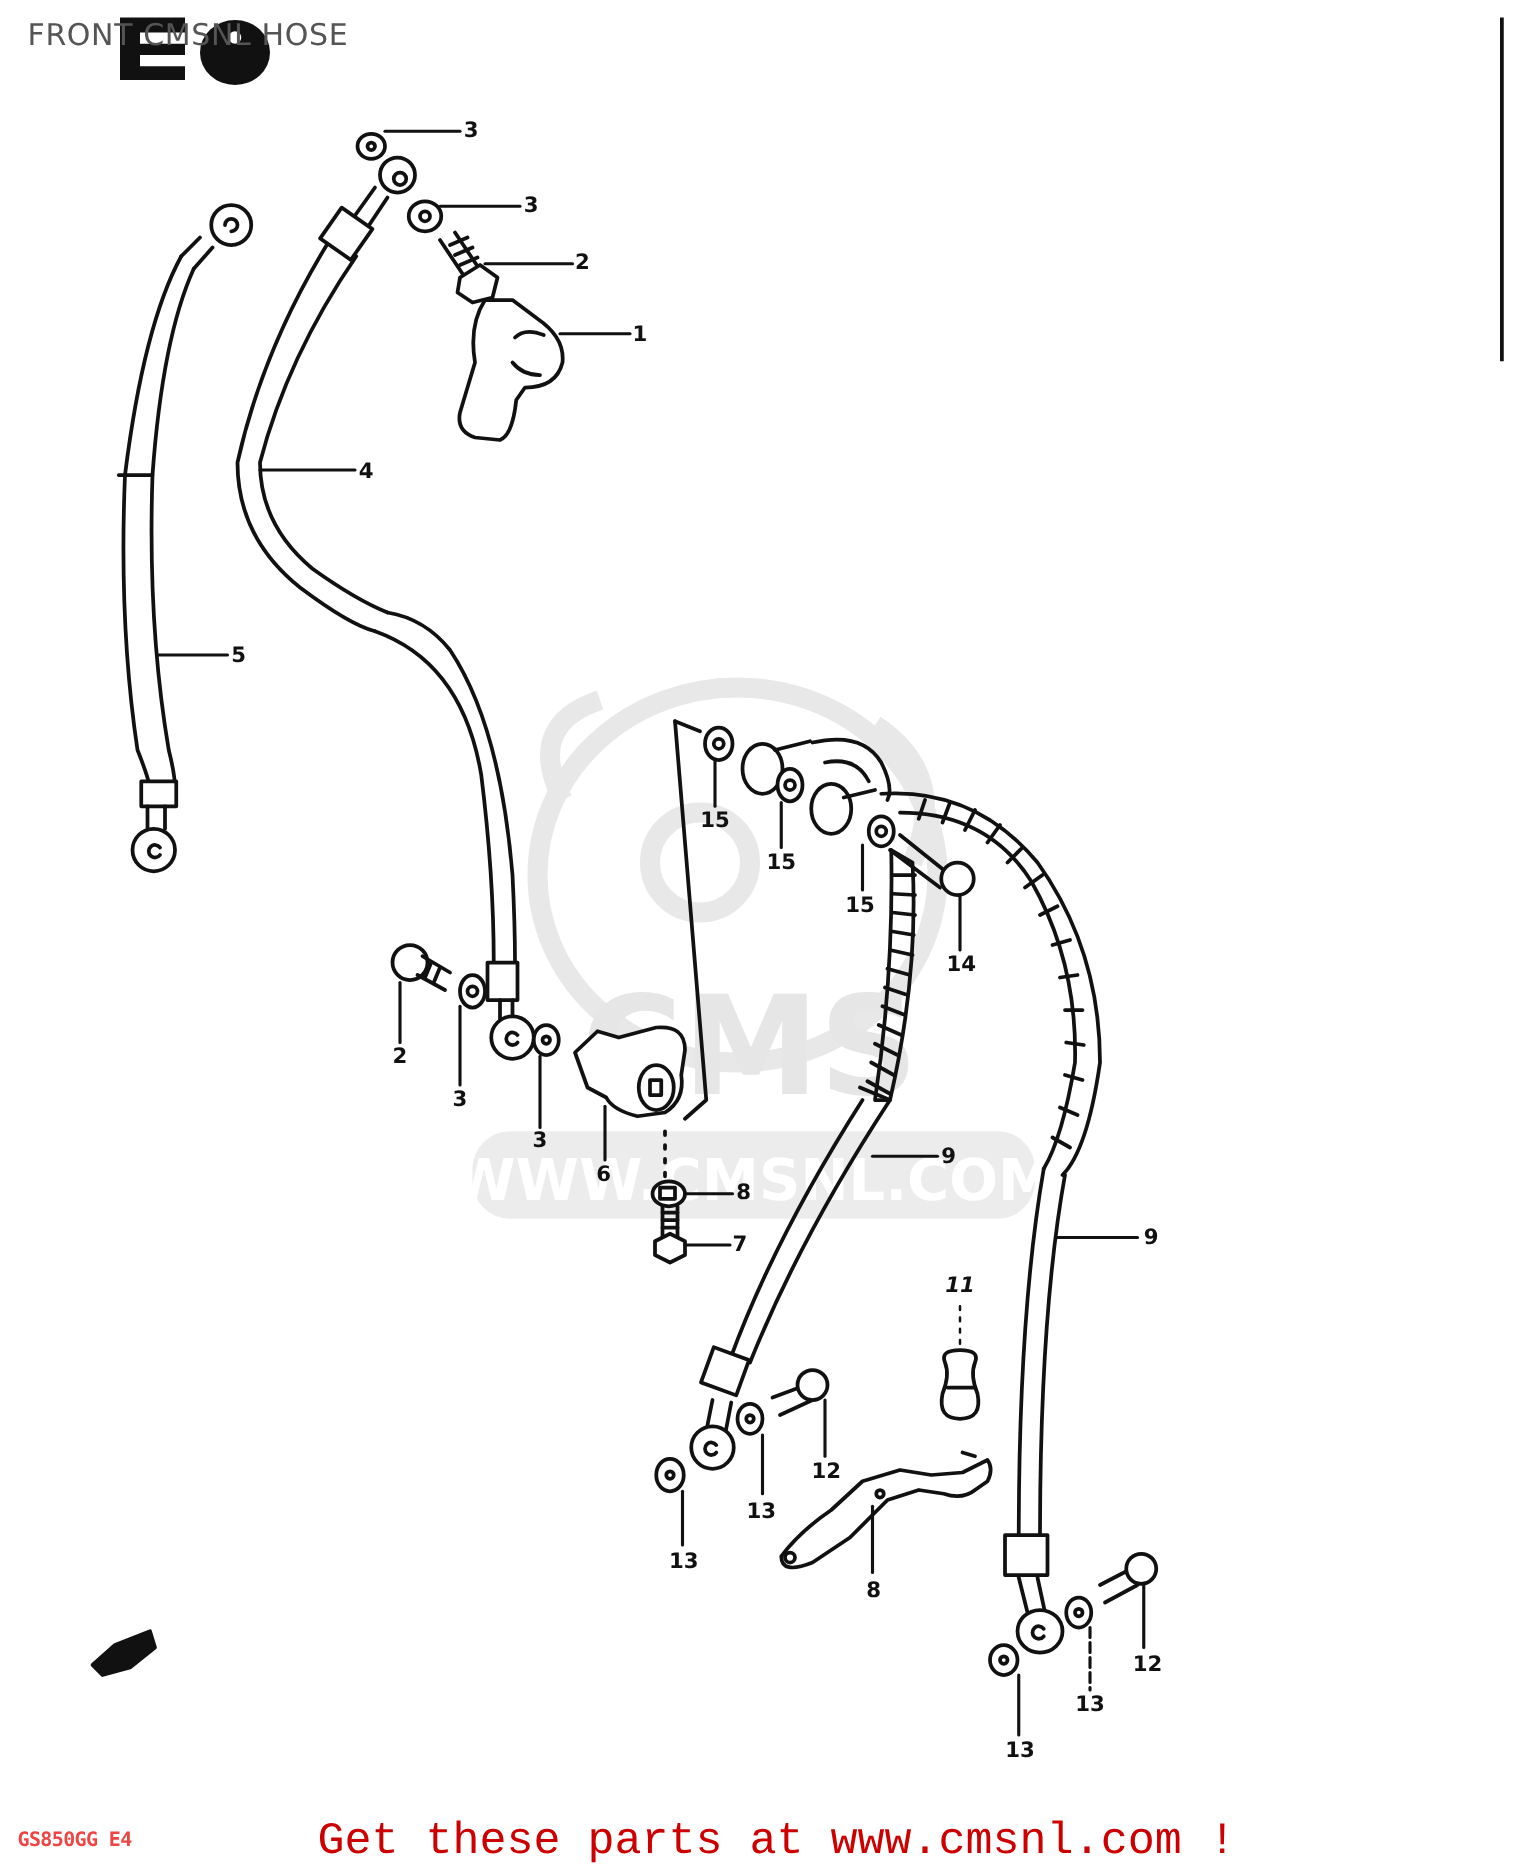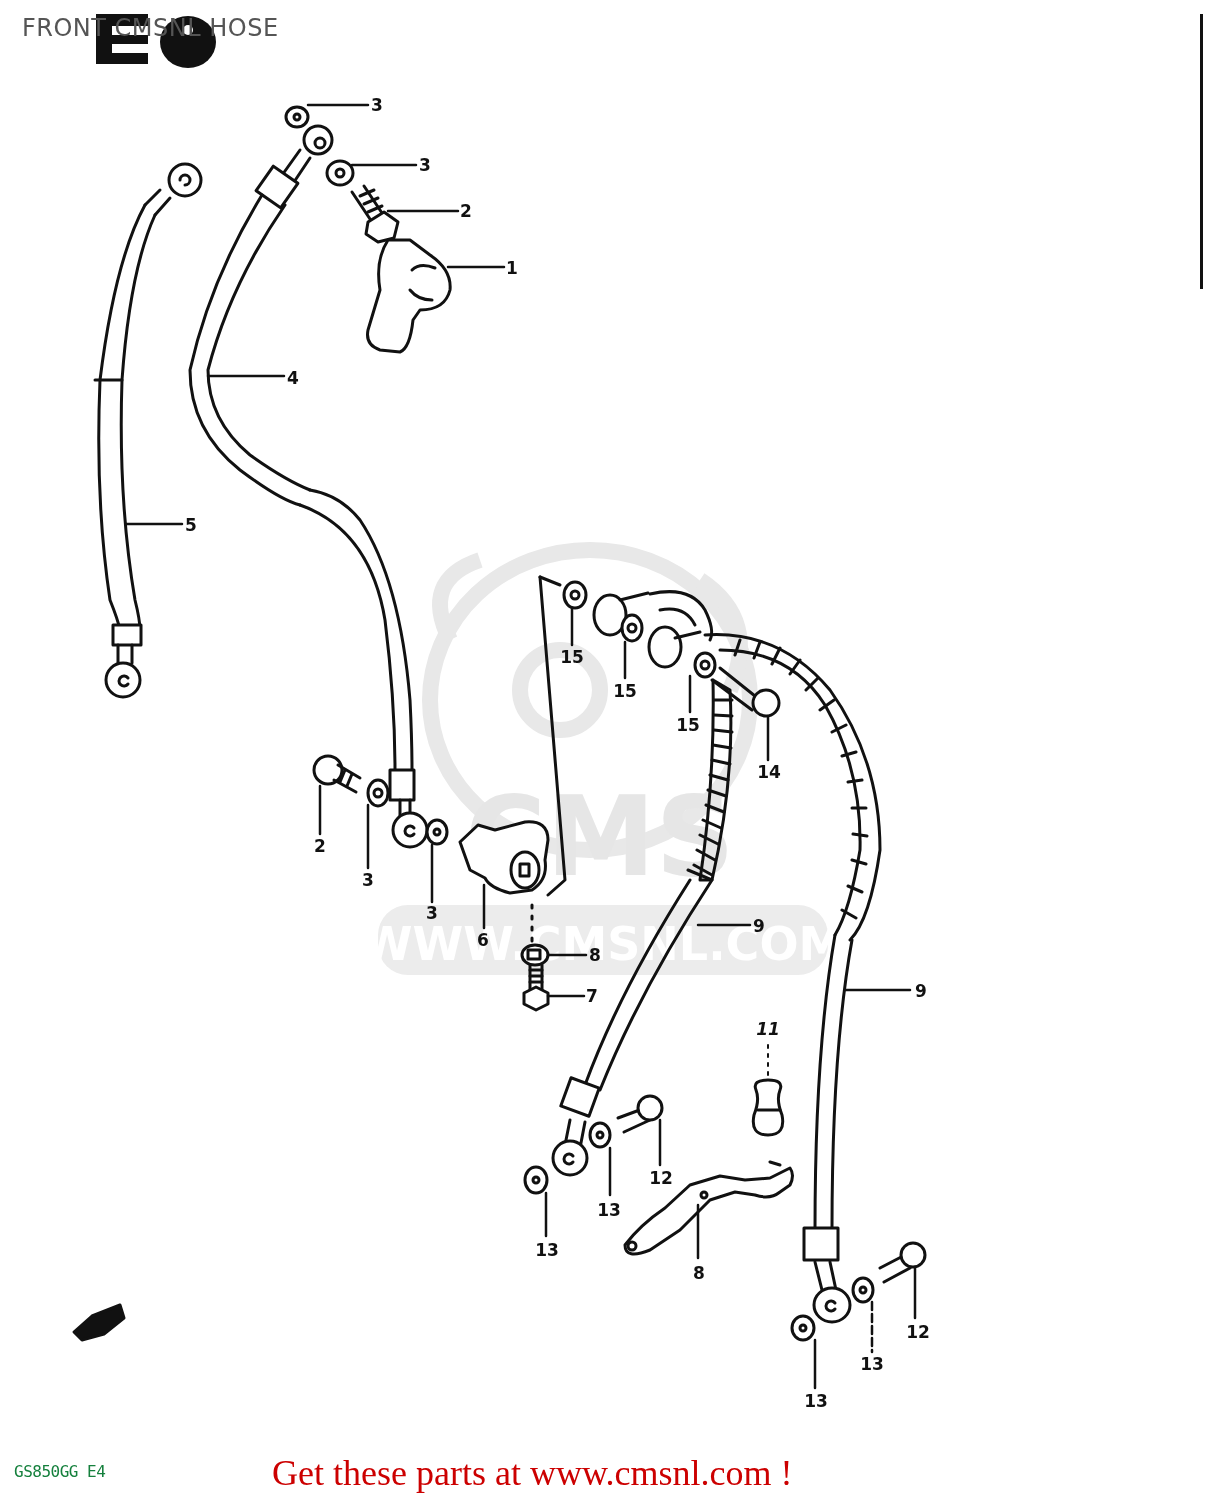--- a/index.html
+++ b/index.html
@@ -2,22 +2,22 @@
 <html><head>
 <meta charset="utf-8">
 <style>
   html, body { margin: 0; padding: 0; background: #ffffff; }
   body { width: 1222px; height: 1500px; position: relative; overflow: hidden; font-family: "DejaVu Sans", sans-serif; }
   .title { position: absolute; left: 22px; top: 14px; font-size: 24px; color: #555555; letter-spacing: 0.5px; z-index: 5; font-family: "DejaVu Sans", sans-serif; }
   .section-badge { position: absolute; left: 96px; top: 12px; z-index: 2; }
   .diagram { position: absolute; left: 0; top: 0; width: 1222px; height: 1500px; z-index: 3; }
   .watermark { position: absolute; left: 0; top: 0; width: 1222px; height: 1500px; z-index: 1; }
   .callout { position: absolute; font-family: "DejaVu Sans", sans-serif; font-weight: bold; font-size: 17px; color: #111; z-index: 6; transform: translate(-50%, -50%); line-height: 1; }
-  .model-code { position: absolute; left: 14px; top: 1462px; font-family: "DejaVu Sans Mono", monospace; font-weight: normal; font-size: 16px; color: #15803d; z-index: 6; letter-spacing: -0.5px; }
-  .promo { position: absolute; left: 272px; top: 1452px; font-family: Liberation Serif, serif; font-size: 36px; color: #cc0000; z-index: 6; text-decoration: none; }
+  .model-code { position: absolute; left: 14px; top: 1462px; font-family: "DejaVu Sans Mono", monospace; font-weight: bold; font-size: 16px; color: #ef4444; z-index: 6; letter-spacing: -0.5px; }
+  .promo { position: absolute; left: 254px; top: 1452px; font-family: Liberation Mono, monospace; font-size: 36px; color: #cc0000; z-index: 6; text-decoration: none; }
   .right-rule { position: absolute; left: 1200px; top: 14px; width: 3px; height: 275px; background: #111; z-index: 6; }
 </style>
 </head>
 <body>
 
 <svg class="watermark" viewBox="0 0 1222 1500" xmlns="http://www.w3.org/2000/svg">
   <g fill="none" stroke="#e8e8e8" stroke-width="16">
     <ellipse cx="590" cy="700" rx="160" ry="150"></ellipse>
     <circle cx="560" cy="690" r="40"></circle>
     <path d="M450 640 q-30 -60 30 -80"></path>

